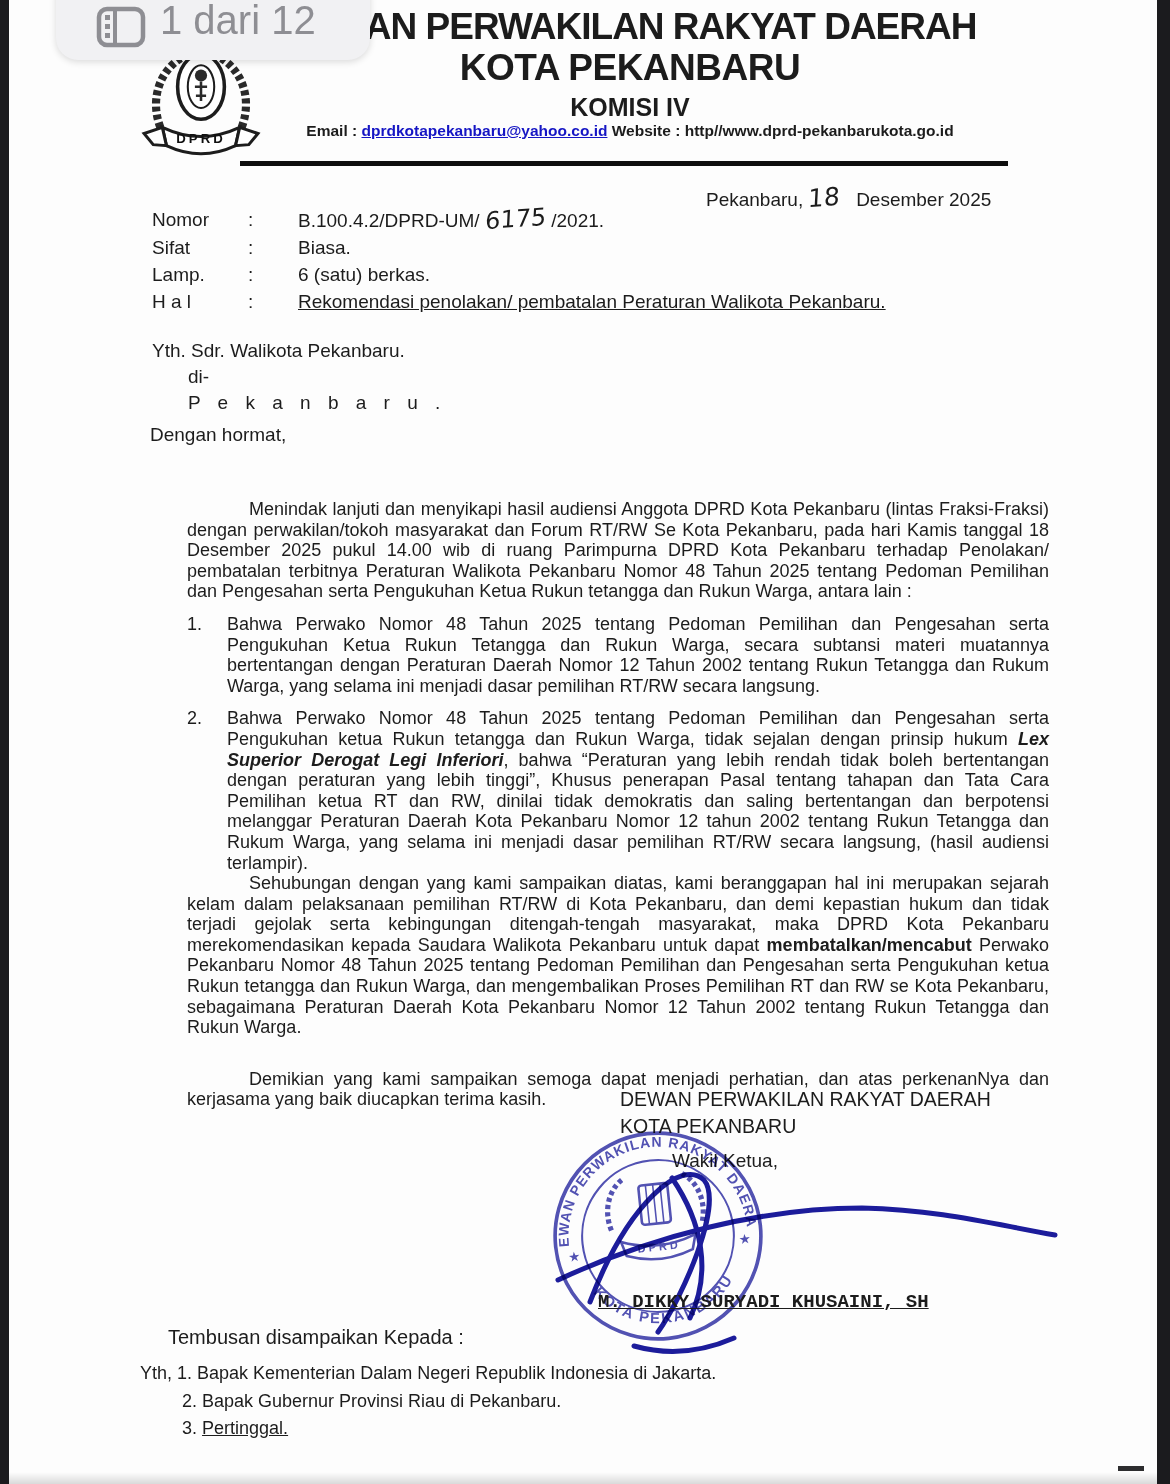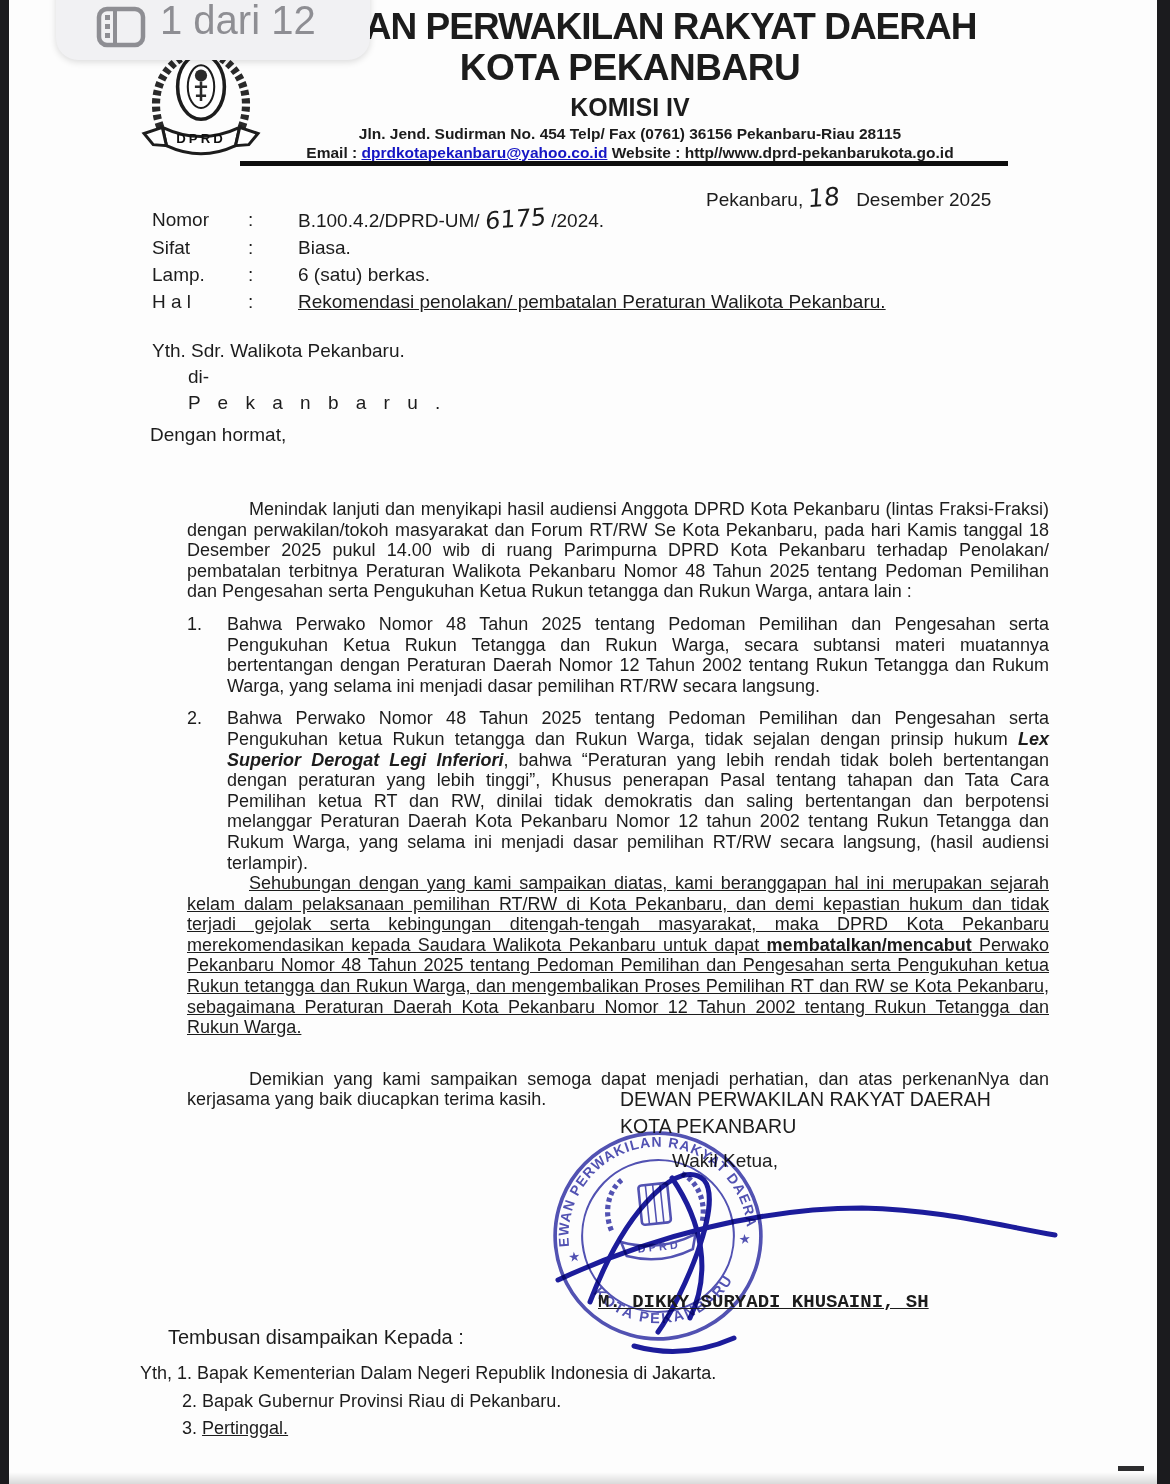--- a/index.html
+++ b/index.html
@@ -44,21 +44,21 @@
   .spaced{letter-spacing:6px;}
 
   .salutation{position:absolute;left:150px;top:424px;font-size:19px;}
 
   .content{position:absolute;left:150px;top:499px;width:862px;font-size:18px;
            line-height:20.6px;text-align:justify;margin-left:37px;}
   .content p{margin:0;text-indent:62px;}
   .li{display:flex;margin-top:12px;}
   .li-num{width:40px;flex:none;}
   .li-text{flex:1;text-align:justify;}
-  .mt{margin-top:12px;text-decoration:underline;}
+  .mt{margin-top:12px;}
 
   .sig-org{position:absolute;left:620px;top:1086px;font-size:19.5px;line-height:27px;}
   .sig-role{position:absolute;left:672px;top:1150px;font-size:19px;z-index:3;}
   .sig-name{position:absolute;left:598px;top:1291px;font-size:19px;font-weight:bold;
             text-decoration:underline;z-index:6;font-family:Liberation Mono, monospace;}
   .stamp{position:absolute;left:552px;top:1130px;width:212px;height:212px;z-index:4;
          mix-blend-mode:multiply;opacity:.92;transform:rotate(-6deg);}
   .sig-ink{position:absolute;left:430px;top:1140px;width:670px;height:230px;z-index:5;
          mix-blend-mode:multiply;}
 
@@ -82,36 +82,35 @@
     <path d="M 22,78 Q 60,96 98,78 L 94,96 Q 60,112 26,96 Z" fill="#ffffff" stroke="#1d1d1d" stroke-width="3"></path>
     <path d="M 22,78 L 4,84 L 13,95 L 26,96 Z" fill="#ffffff" stroke="#1d1d1d" stroke-width="3"></path>
     <path d="M 98,78 L 116,84 L 107,95 L 94,96 Z" fill="#ffffff" stroke="#1d1d1d" stroke-width="3"></path>
     <text x="60" y="93" text-anchor="middle" font-size="13" font-weight="bold" letter-spacing="3" fill="#111">DPRD</text>
   </svg>
 
   <div class="lh">
     <div class="lh-org">DEWAN PERWAKILAN RAKYAT DAERAH</div>
     <div class="lh-city">KOTA PEKANBARU</div>
     <div class="lh-komisi">KOMISI IV</div>
-    <div class="lh-addr">Jln. Jend. Sudirman No. 454 Telp/ Fax (0761) 36156 Pekanbaru-Riau 28115</div>
     <div class="lh-mail"><span>Email : </span><a>dprdkotapekanbaru@yahoo.co.id</a><span>  Website : </span><span>http//www.dprd-pekanbarukota.go.id</span></div>
   </div>
   <div class="lh-rule"></div>
 
   <div class="dateline"><span>Pekanbaru,</span>
     <span class="hand">18</span>&nbsp;&nbsp;
     <span>Desember 2025</span></div>
 
   <div class="meta">
     <div class="meta-row">
       <span class="m-label">Nomor</span>
       <span class="m-colon">:</span>
       <span><span>B.100.4.2/DPRD-UM/</span>
         <span class="hand" style="font-size:24px">6175</span>
-        <span>/2024.</span></span>
+        <span>/2021.</span></span>
     </div>
     <div class="meta-row">
       <span class="m-label">Sifat</span>
       <span class="m-colon">:</span>
       <span>Biasa.</span>
     </div>
     <div class="meta-row">
       <span class="m-label">Lamp.</span>
       <span class="m-colon">:</span>
       <span>6 (satu) berkas.</span>

